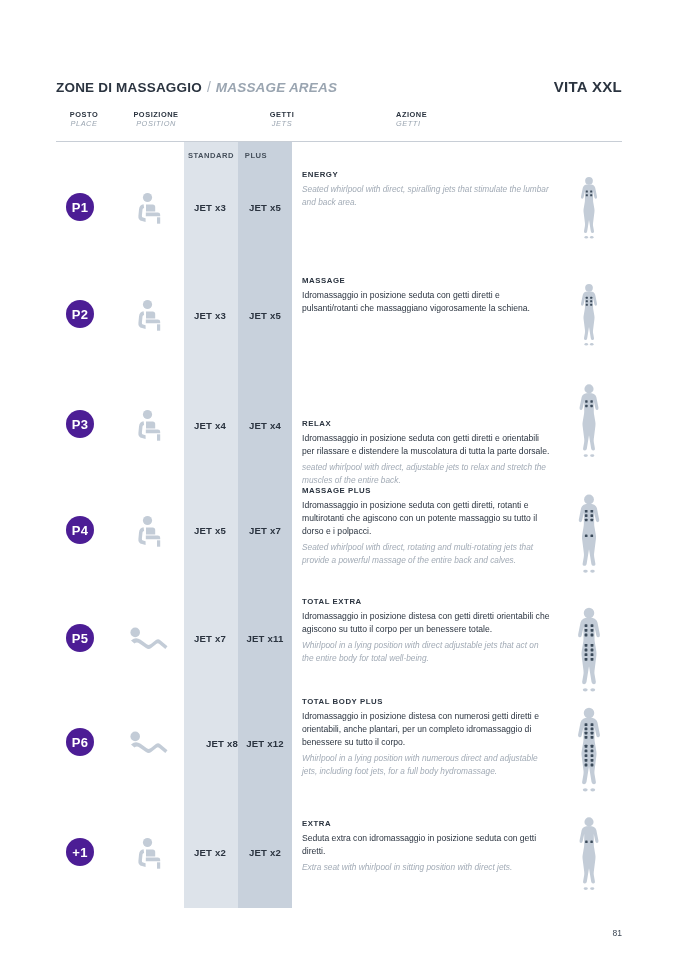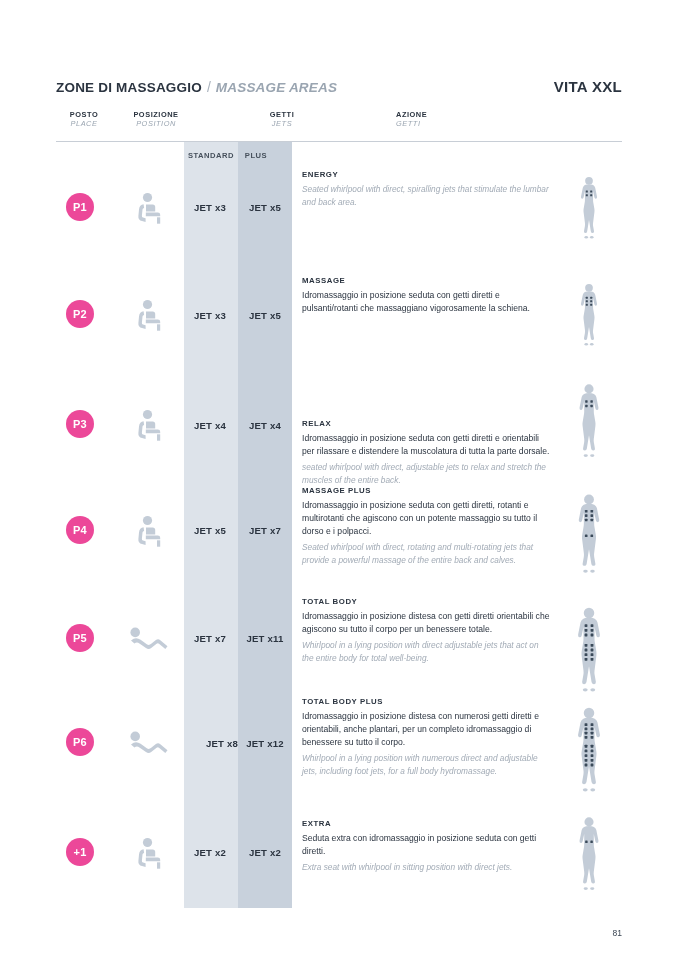--- a/index.html
+++ b/index.html
@@ -123,23 +123,23 @@
 
   
   .row { position: absolute; left: 0; width: 678px; }
 
   .badge {
     position: absolute;
     left: 66px;
     width: 28px;
     height: 28px;
     border-radius: 50%;
-    background: #ec4899;
+    background: #4c1d95;
     color: #ffffff;
-    font-size: 11px;
+    font-size: 13px;
     font-weight: bold;
     letter-spacing: 0.3px;
     display: flex;
     align-items: center;
     justify-content: center;
   }
 
   .posicon {
     position: absolute;
     left: 122px;
@@ -311,21 +311,21 @@
       <div class="badge" style="top: 27px;">P5</div>
       <div class="posicon" style="top: 23px;">
         <svg width="40" height="28" viewBox="0 0 40 28">
           <circle cx="6.2" cy="6.4" r="4.8" fill="#c3ccd7"></circle>
           <path d="M2.0 14.4 q4.8 -4.0 9.6 -0.6 l6.2 4.4 q2.1 1.5 4.1 -0.1 l5.0 -4.0 q2.2 -1.7 4.4 0.1 l7.2 6.0 -2.2 2.7 -6.3 -5.2 q-1.2 -1.0 -2.4 0.0 l-5.4 4.3 q-2.5 2.0 -5.2 0.1 l-6.6 -4.7 q-2.6 -1.9 -5.0 0.2 z" fill="#c3ccd7"></path>
         </svg>
       </div>
       <div class="jetcell jet-standard" style="top: 34px;">JET x7</div>
       <div class="jetcell jet-plus" style="top: 34px;">JET x11</div>
       <div class="action" style="top: 0px;">
-        <h4>TOTAL BODY</h4>
+        <h4>TOTAL EXTRA</h4>
         <p class="desc-it">Idromassaggio in posizione distesa con getti diretti orientabili che agiscono su tutto il corpo per un benessere totale.</p>
         <p class="desc-en">Whirlpool in a lying position with direct adjustable jets that act on the entire body for total well-being.</p>
       </div>
     </div>
     <div class="row" style="top: 697px;">
       <div class="badge" style="top: 31px;">P6</div>
       <div class="posicon" style="top: 27px;">
         <svg width="40" height="28" viewBox="0 0 40 28">
           <circle cx="6.2" cy="6.4" r="4.8" fill="#c3ccd7"></circle>
           <path d="M2.0 14.4 q4.8 -4.0 9.6 -0.6 l6.2 4.4 q2.1 1.5 4.1 -0.1 l5.0 -4.0 q2.2 -1.7 4.4 0.1 l7.2 6.0 -2.2 2.7 -6.3 -5.2 q-1.2 -1.0 -2.4 0.0 l-5.4 4.3 q-2.5 2.0 -5.2 0.1 l-6.6 -4.7 q-2.6 -1.9 -5.0 0.2 z" fill="#c3ccd7"></path>

